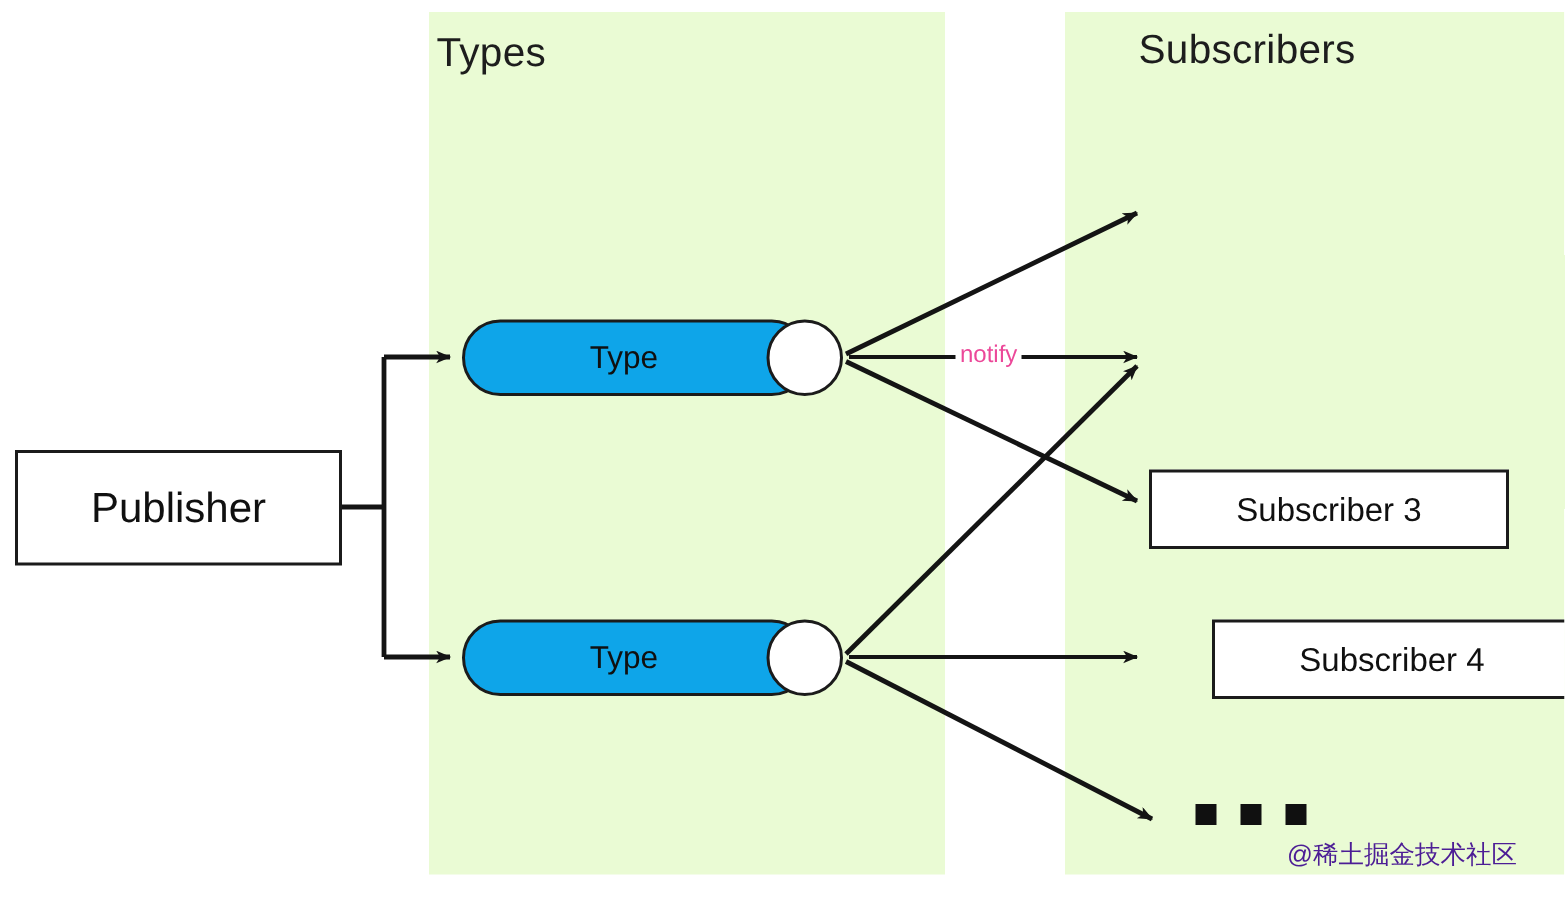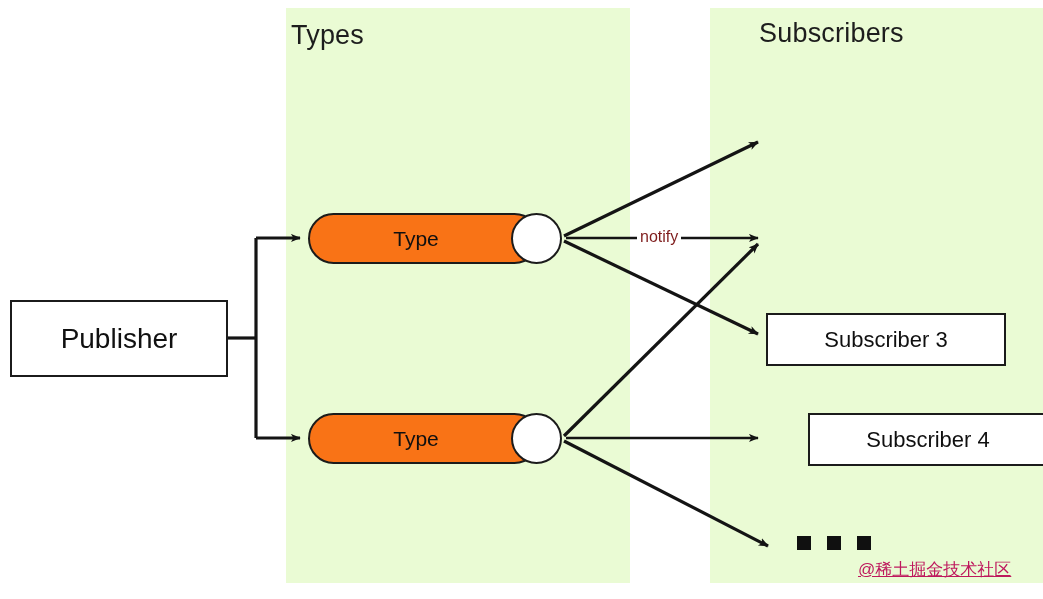--- a/index.html
+++ b/index.html
@@ -66,21 +66,21 @@
     width: 254px;
     height: 51px;
   }
   #type-1 { top: 213px; }
   #type-2 { top: 413px; }
   .type-pill {
     position: absolute;
     left: 0; top: 0;
     width: 232px; height: 51px;
     box-sizing: border-box;
-    background: #f97316;
+    background: #0ea5e9;
     border: 2.5px solid #1b1b1b;
     border-radius: 26px;
     display: flex;
     align-items: center;
     justify-content: center;
   }
   .type-pill span {
     font-size: 21px;
     color: #101010;
     position: relative;
@@ -99,21 +99,21 @@
   #edges {
     position: absolute;
     left: 0; top: 0;
     width: 1043px; height: 599px;
     pointer-events: none;
   }
 
   .edge-label {
     position: absolute;
     font-size: 16px;
-    color: #7f1d1d;
+    color: #ec4899;
     background: #ffffff;
     padding: 0 3px;
     white-space: nowrap;
   }
   #label-notify { left: 637px; top: 228px; }
 
   #ellipsis {
     position: absolute;
     left: 797px; top: 536px;
     display: flex;
@@ -122,23 +122,22 @@
   #ellipsis i {
     display: block;
     width: 14px; height: 14px;
     background: #101010;
   }
 
   #watermark {
     position: absolute;
     left: 858px; top: 558px;
     font-size: 17px;
-    color: #be185d;
+    color: #4c1d95;
     white-space: nowrap;
-    text-decoration: underline;
   }
 </style>
 </head>
 <body>
 
 <div id="canvas">
 
   <div class="band" id="band-types"></div>
   <div class="band" id="band-subs"></div>
 

